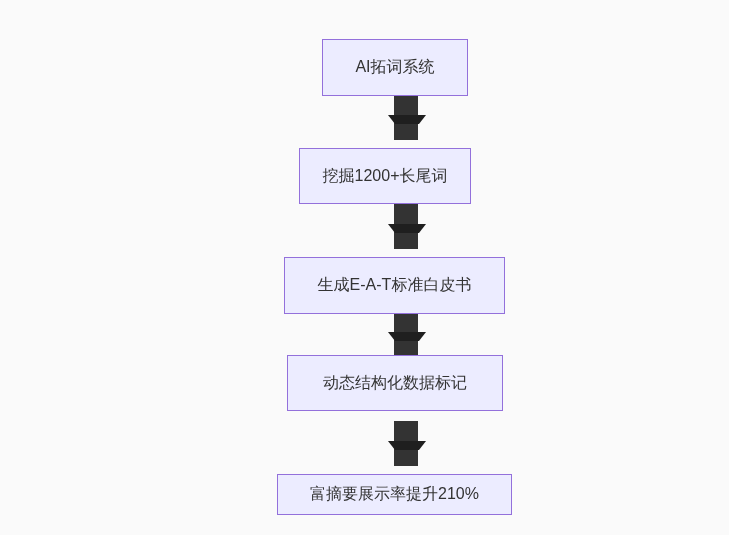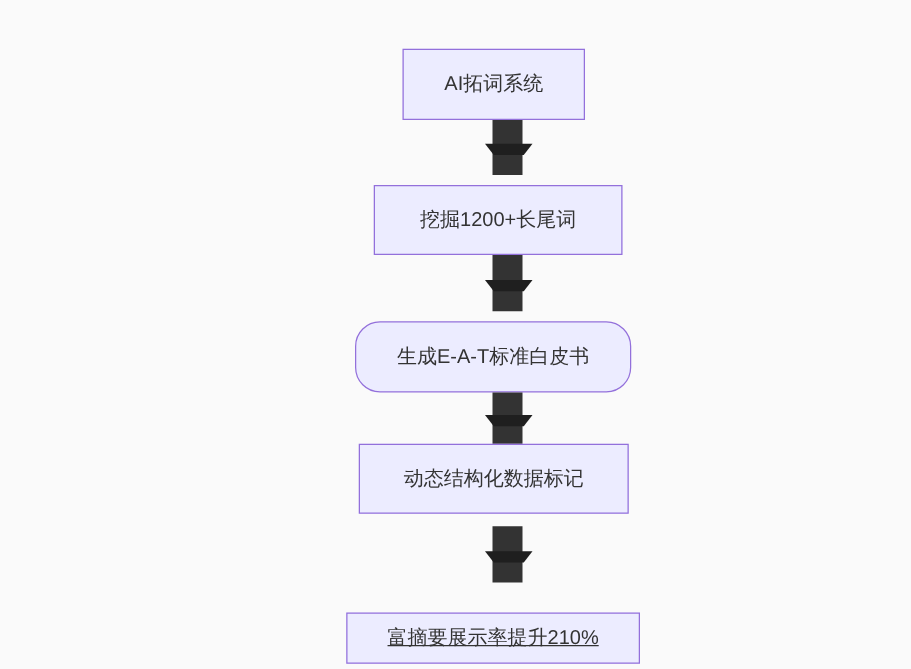--- a/index.html
+++ b/index.html
@@ -30,24 +30,24 @@
     align-items: center;
     justify-content: center;
     background: var(--node-fill);
     border: 1px solid var(--node-border);
     color: var(--text);
     font-size: 16px;
     text-align: center;
     white-space: nowrap;
   }
   .node-1 { left: 298px; top: 15px;  width: 146px; height: 57px; }
-  .node-2 { left: 275px; top: 124px; width: 199px; height: 56px; }
-  .node-3 { left: 260px; top: 233px; width: 221px; height: 57px; border-radius: 20px; }
+  .node-2 { left: 275px; top: 124px; width: 172px; height: 56px; }
+  .node-3 { left: 260px; top: 233px; width: 221px; height: 57px; }
   .node-4 { left: 263px; top: 331px; width: 216px; height: 56px; }
-  .node-5 { left: 253px; top: 466px; width: 235px; height: 41px; text-decoration: underline; }
+  .node-5 { left: 253px; top: 450px; width: 235px; height: 41px; }
 
   .arrow {
     position: absolute;
     width: 14px;
     left: 363.5px;
   }
   .arrow .line {
     position: absolute;
     left: 6px;
     top: 0;

